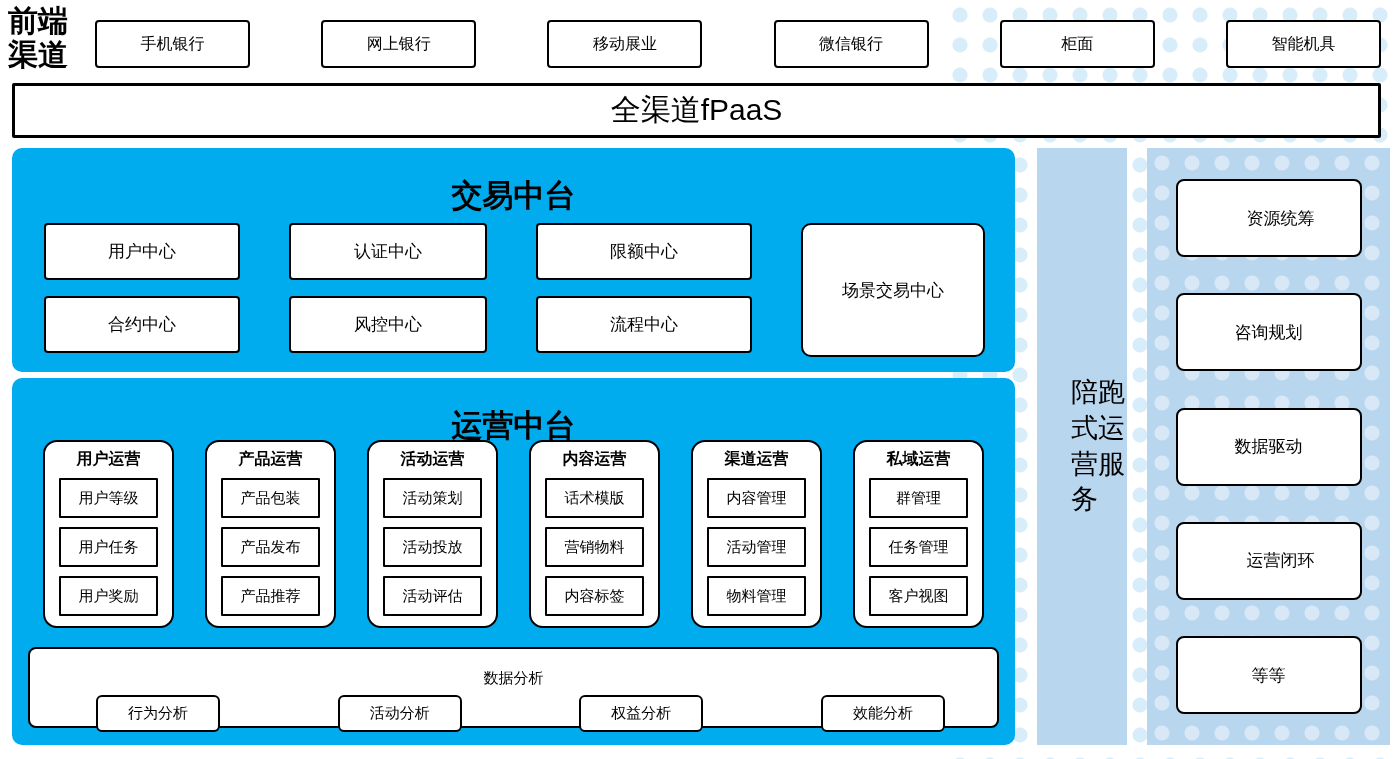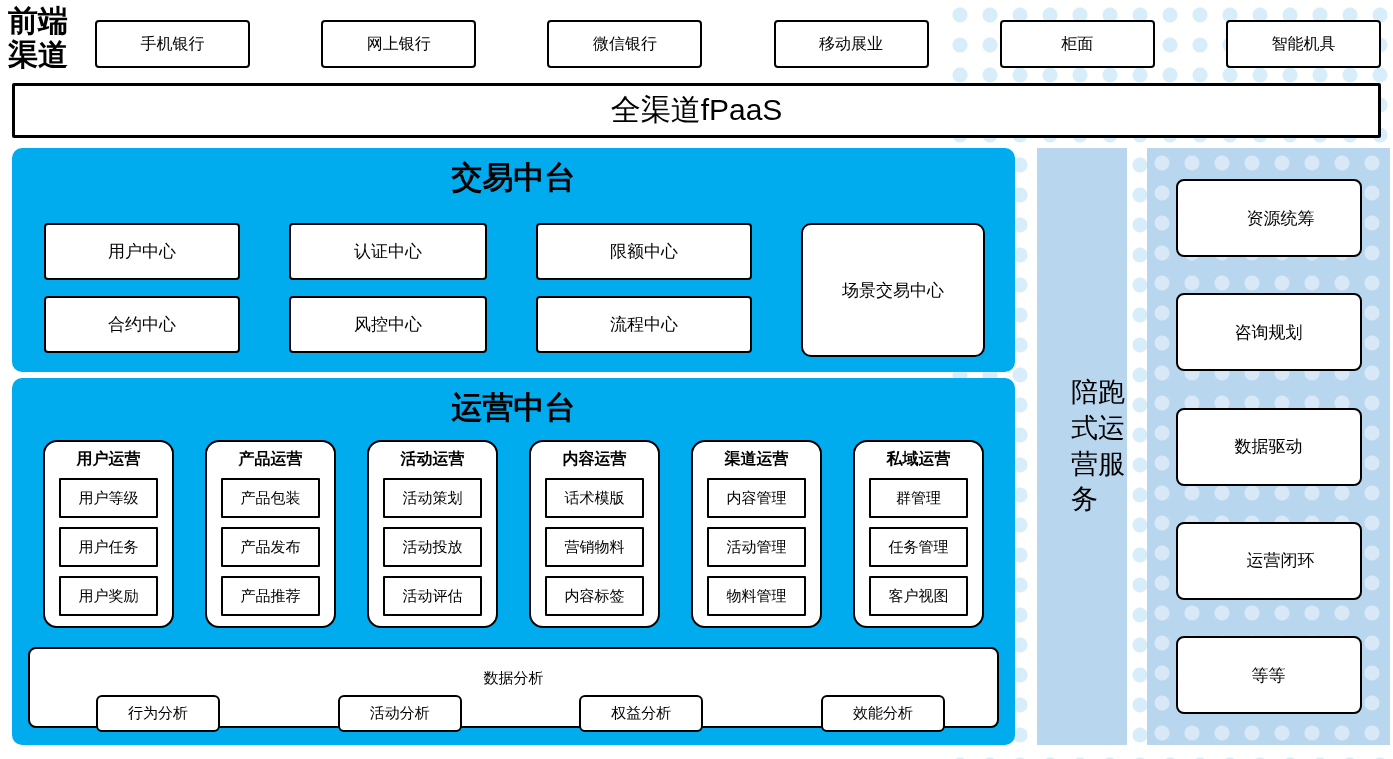--- a/index.html
+++ b/index.html
@@ -25,21 +25,21 @@
   }
   #channel-row{position:absolute;left:95px;top:20px;width:1286px;display:flex;justify-content:space-between;z-index:2;}
   .channel-box{width:155px;height:48px;border-radius:4px;font-size:16px;}
   
   #fpaas-bar{
     position:absolute;left:12px;top:83px;width:1369px;height:55px;z-index:2;
     border-width:3px;font-size:30px;border-radius:2px;
   }
   
   .blue-block{position:absolute;left:12px;width:1003px;background:#00abee;border-radius:10px;z-index:2;}
-  .block-title{text-align:center;font-size:31px;font-weight:bold;padding-top:9px;}
+  .block-title{text-align:center;font-size:31px;font-weight:bold;padding-top:27px;}
   #trade-block{top:148px;height:224px;}
   #trade-body{position:absolute;left:32px;top:75px;width:941px;height:134px;display:flex;justify-content:space-between;}
   #trade-grid{display:grid;grid-template-columns:196px 198px 216px;column-gap:49px;row-gap:16px;grid-auto-rows:57px;align-content:start;}
   .center-box{border-radius:4px;font-size:17px;}
   #scene-box{width:184px;height:134px;border-radius:10px;font-size:17px;}
   
   #operation-block{top:378px;height:367px;}
   #groups-row{position:absolute;left:31px;top:62px;width:941px;height:188px;display:flex;justify-content:space-between;}
   .group-box{
     width:131px;height:188px;background:#fff;border:2px solid #000;border-radius:14px;
@@ -76,22 +76,22 @@
 </style>
 </head>
 <body>
 
 <div id="dot-pattern"></div>
 
 <div id="frontend-label">前端渠道</div>
 <div id="channel-row">
     <div class="box channel-box">手机银行</div>
     <div class="box channel-box">网上银行</div>
+    <div class="box channel-box">移动展业</div>
     <div class="box channel-box">微信银行</div>
-    <div class="box channel-box">移动展业</div>
     <div class="box channel-box">柜面</div>
     <div class="box channel-box">智能机具</div>
   </div>
 
 <div id="fpaas-bar" class="box">全渠道fPaaS</div>
 
 <div id="trade-block" class="blue-block">
   <div class="block-title">交易中台</div>
   <div id="trade-body">
     <div id="trade-grid">

